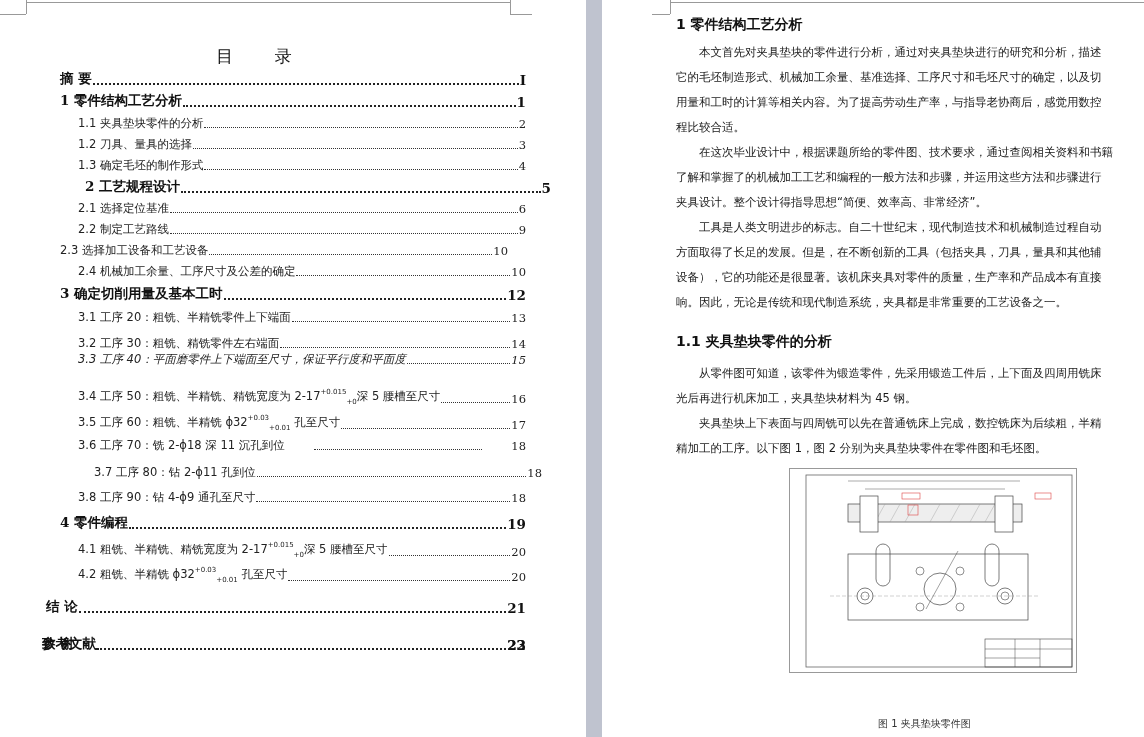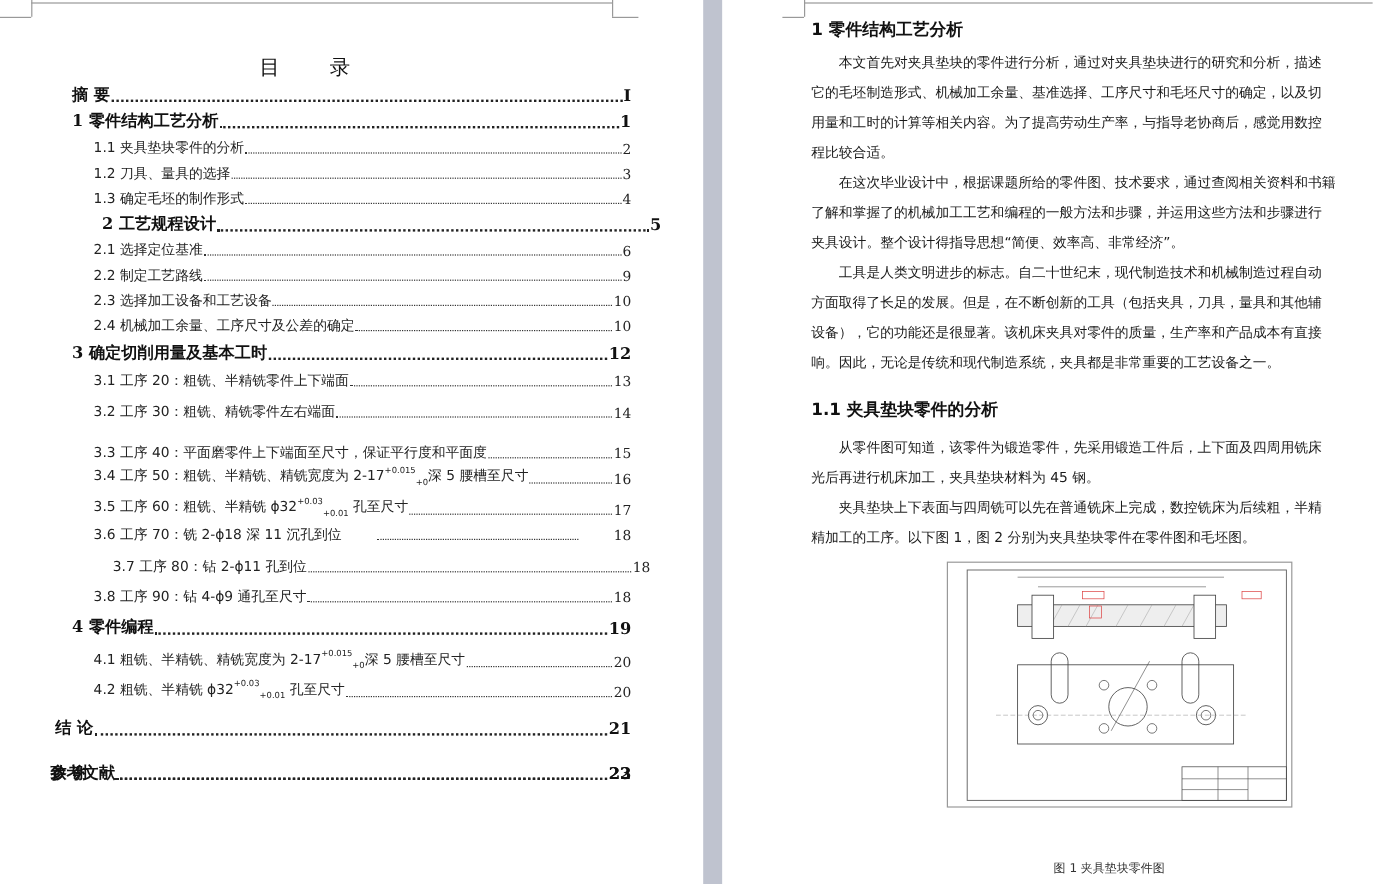--- a/index.html
+++ b/index.html
@@ -102,21 +102,21 @@
       <div class="toc-line lvl2" style="top: 201px; left: 78px; width: 448px;">
         <span class="lbl">2.1 选择定位基准</span>
         <span class="dots"></span>
         <span class="pg">6</span>
       </div>
       <div class="toc-line lvl2" style="top: 222px; left: 78px; width: 448px;">
         <span class="lbl">2.2 制定工艺路线</span>
         <span class="dots"></span>
         <span class="pg">9</span>
       </div>
-      <div class="toc-line lvl2" style="top: 243px; left: 78px; width: 448px;">
+      <div class="toc-line lvl2" style="top: 243px; left: 60px; width: 448px;">
         <span class="lbl">2.3 选择加工设备和工艺设备</span>
         <span class="dots"></span>
         <span class="pg">10</span>
       </div>
       <div class="toc-line lvl2" style="top: 264px; left: 78px; width: 448px;">
         <span class="lbl">2.4 机械加工余量、工序尺寸及公差的确定</span>
         <span class="dots"></span>
         <span class="pg">10</span>
       </div>
       <div class="toc-line lvl1" style="top: 285px; left: 60px; width: 466px;">
@@ -127,21 +127,21 @@
       <div class="toc-line lvl2" style="top: 310px; left: 78px; width: 448px;">
         <span class="lbl">3.1 工序 20：粗铣、半精铣零件上下端面</span>
         <span class="dots"></span>
         <span class="pg">13</span>
       </div>
       <div class="toc-line lvl2" style="top: 336px; left: 78px; width: 448px;">
         <span class="lbl">3.2 工序 30：粗铣、精铣零件左右端面</span>
         <span class="dots"></span>
         <span class="pg">14</span>
       </div>
-      <div class="toc-line lvl2" style="top: 370px; left: 78px; width: 448px;">
+      <div class="toc-line lvl2" style="top: 352px; left: 78px; width: 448px; font-style: italic;">
         <span class="lbl">3.3 工序 40：平面磨零件上下端面至尺寸，保证平行度和平面度</span>
         <span class="dots"></span>
         <span class="pg">15</span>
       </div>
       <div class="toc-line lvl2" style="top: 388px; left: 78px; width: 448px;">
         <span class="lbl">3.4 工序 50：粗铣、半精铣、精铣宽度为 2-17<span class="sup">+0.015</span><span class="sub">+0</span><span>深 5 腰槽至尺寸</span></span>
         <span class="dots"></span>
         <span class="pg">16</span>
       </div>
       <div class="toc-line lvl2" style="top: 414px; left: 78px; width: 448px;">

